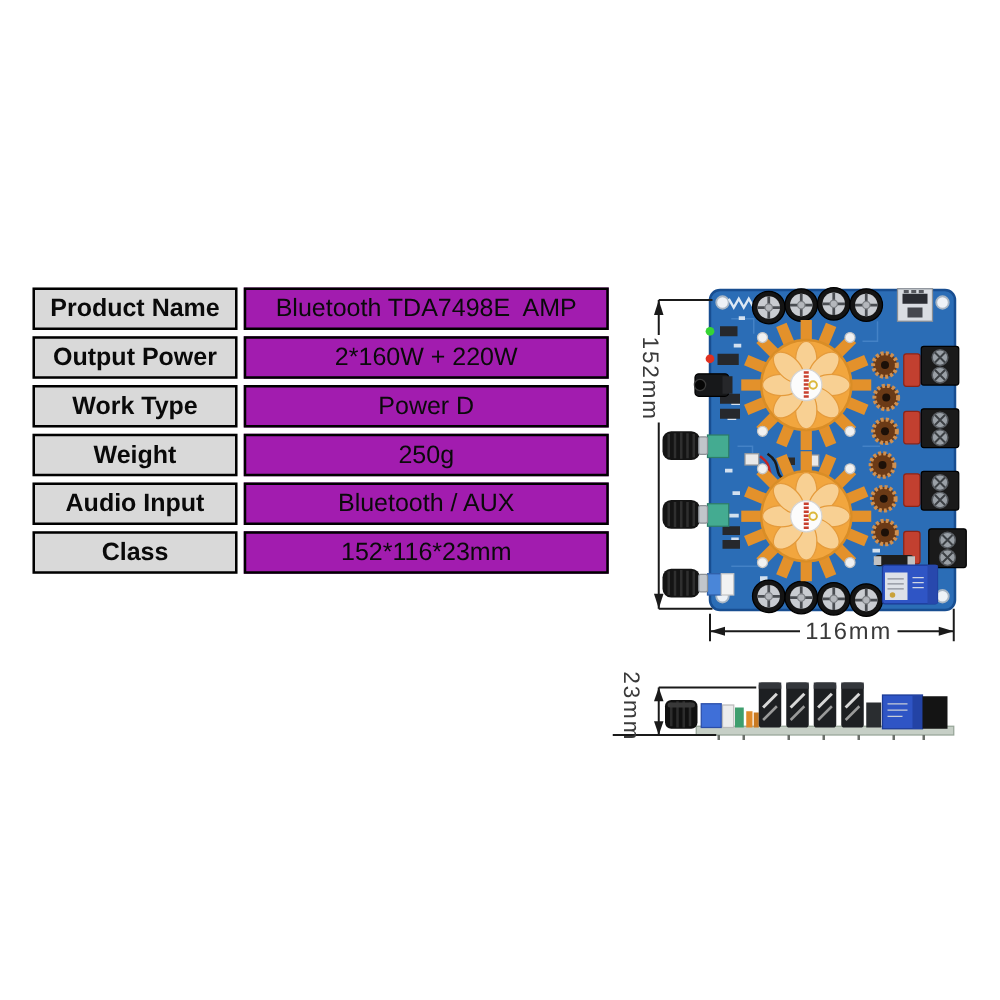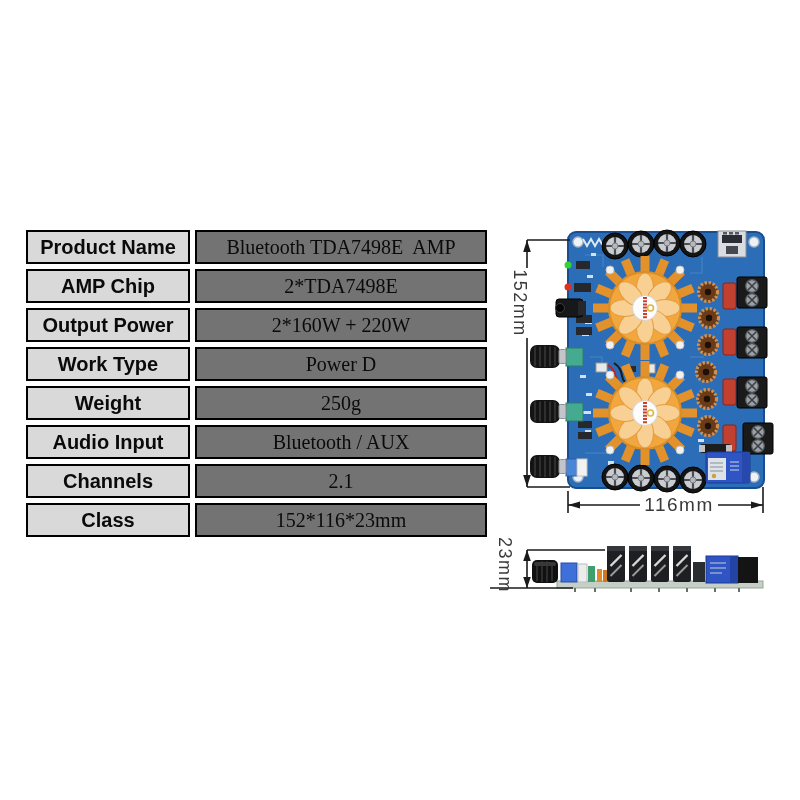--- a/index.html
+++ b/index.html
@@ -2,58 +2,50 @@
 <html><head>
 <meta charset="utf-8">
 <style>
   html,body { margin:0; padding:0; background:#fff; }
   .page { position:relative; width:800px; height:800px; background:#ffffff; overflow:hidden;
           font-family:"Liberation Sans", sans-serif; }
   table.spec { position:absolute; left:21px; top:225px; border-collapse:separate; border-spacing:5px; }
   table.spec td { border:2px solid #000; text-align:center; vertical-align:middle;
           font-size:20px; color:#0a0a0a; height:30px; padding:0 6px; white-space:pre; }
   td.l { width:148px; background:#d9d9d9; font-weight:700; }
-  td.v { width:276px; background:#737373; font-weight:400;font-family:Liberation Serif, serif; }
+  td.v { width:276px; background:#a21caf; font-weight:400; }
   svg text.dim { font-family:"Liberation Sans", sans-serif; fill:#3a3a3a; letter-spacing:1.5px; }
   .photo { position:absolute; left:490px; top:225px; }
 </style>
 </head>
 <body>
 
 <div class="page">
 
   <table class="spec">
     <tbody>
         <tr>
       <td class="l">Product Name</td>
       <td class="v">Bluetooth TDA7498E  AMP</td>
         </tr>
     <tr>
-      <td class="l">AMP Chip</td>
-      <td class="v">2*TDA7498E</td>
-        </tr>
-    <tr>
       <td class="l">Output Power</td>
       <td class="v">2*160W + 220W</td>
         </tr>
     <tr>
       <td class="l">Work Type</td>
       <td class="v">Power D</td>
         </tr>
     <tr>
       <td class="l">Weight</td>
       <td class="v">250g</td>
         </tr>
     <tr>
       <td class="l">Audio Input</td>
       <td class="v">Bluetooth / AUX</td>
-        </tr>
-    <tr>
-      <td class="l">Channels</td>
-      <td class="v">2.1</td>
         </tr>
     <tr>
       <td class="l">Class</td>
       <td class="v">152*116*23mm</td>
         </tr>
   </tbody>
     </table>
 
   <svg class="photo" width="310" height="395" viewBox="0 0 310 395">
     <defs>

